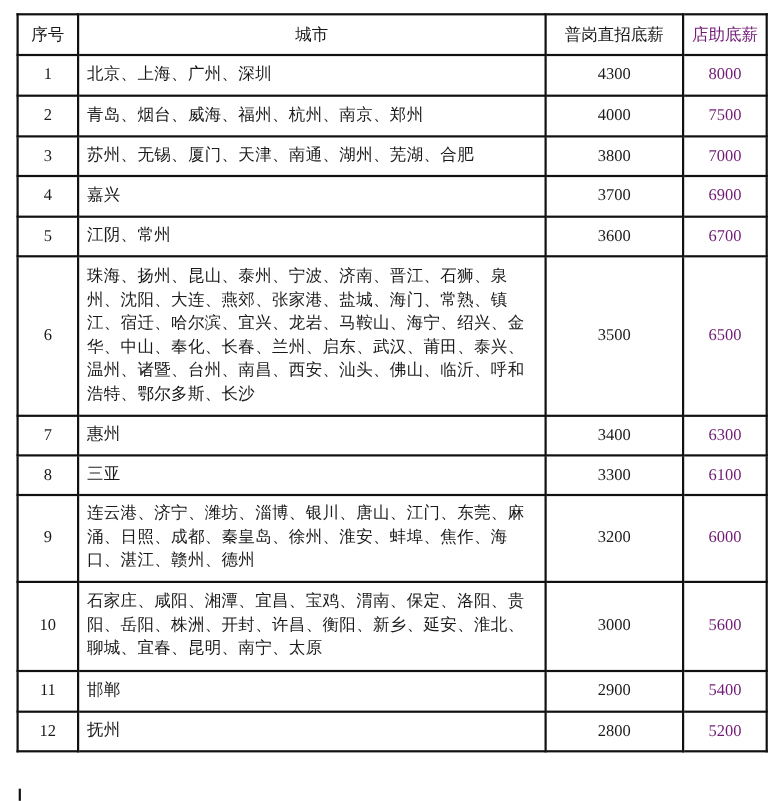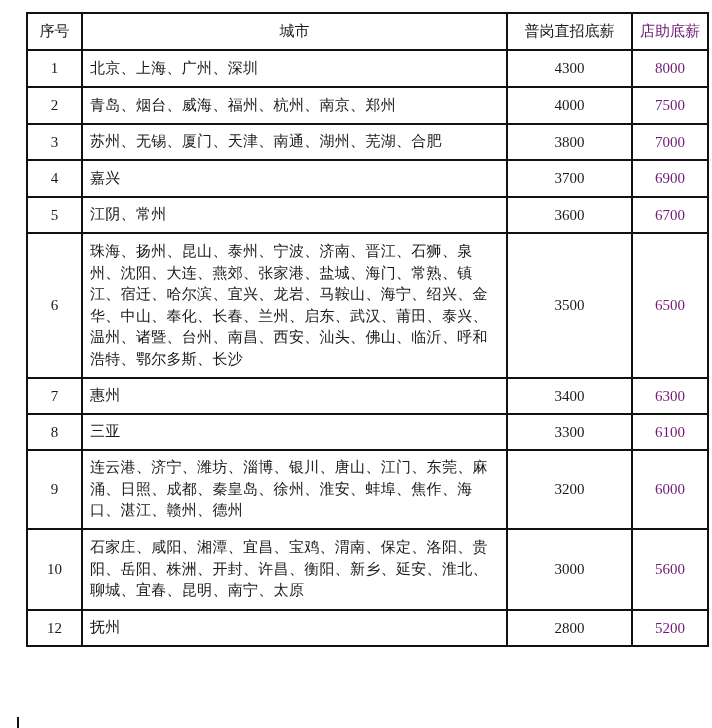--- a/index.html
+++ b/index.html
@@ -1,19 +1,19 @@
 <!DOCTYPE html>
 <html><head>
   <meta charset="utf-8">
   <style>
     html, body { margin: 0; padding: 0; background: #ffffff; }
     body { width: 712px; height: 728px; position: relative; overflow: hidden;
            font-family: "Liberation Serif", "DejaVu Serif", serif; color: #1a1a1a; }
     table.salary {
-      position: absolute; left: 26px; top: 12px;
+      position: absolute; left: 15px; top: 12px;
       width: 681px; border-collapse: collapse; table-layout: fixed;
       font-size: 15px;
     }
     table.salary th, table.salary td {
       border: 2px solid #111;
       padding: 0 7px;
       vertical-align: middle;
     }
     table.salary th { font-weight: normal; height: 35px; font-size: 15px; }
     col.c-idx { width: 55px; }
@@ -100,20 +100,26 @@
       <td class="city">连云港、济宁、潍坊、淄博、银川、唐山、江门、东莞、麻涌、日照、成都、秦皇岛、徐州、淮安、蚌埠、焦作、海口、湛江、赣州、德州</td>
       <td class="base">3200</td>
       <td class="asst">6000</td>
     </tr>
     <tr style="height:81px">
       <td class="idx">10</td>
       <td class="city">石家庄、咸阳、湘潭、宜昌、宝鸡、渭南、保定、洛阳、贵阳、岳阳、株洲、开封、许昌、衡阳、新乡、延安、淮北、聊城、宜春、昆明、南宁、太原</td>
       <td class="base">3000</td>
       <td class="asst">5600</td>
     </tr>
+    <tr class="r" style="height:37px">
+      <td class="idx">11</td>
+      <td class="city">邯郸</td>
+      <td class="base">2900</td>
+      <td class="asst">5400</td>
+    </tr>
     <tr class="r" style="height:36px">
       <td class="idx">12</td>
       <td class="city">抚州</td>
       <td class="base">2800</td>
       <td class="asst">5200</td>
     </tr>
   </tbody>
 </table>
 <div class="left-tail"></div>
 

